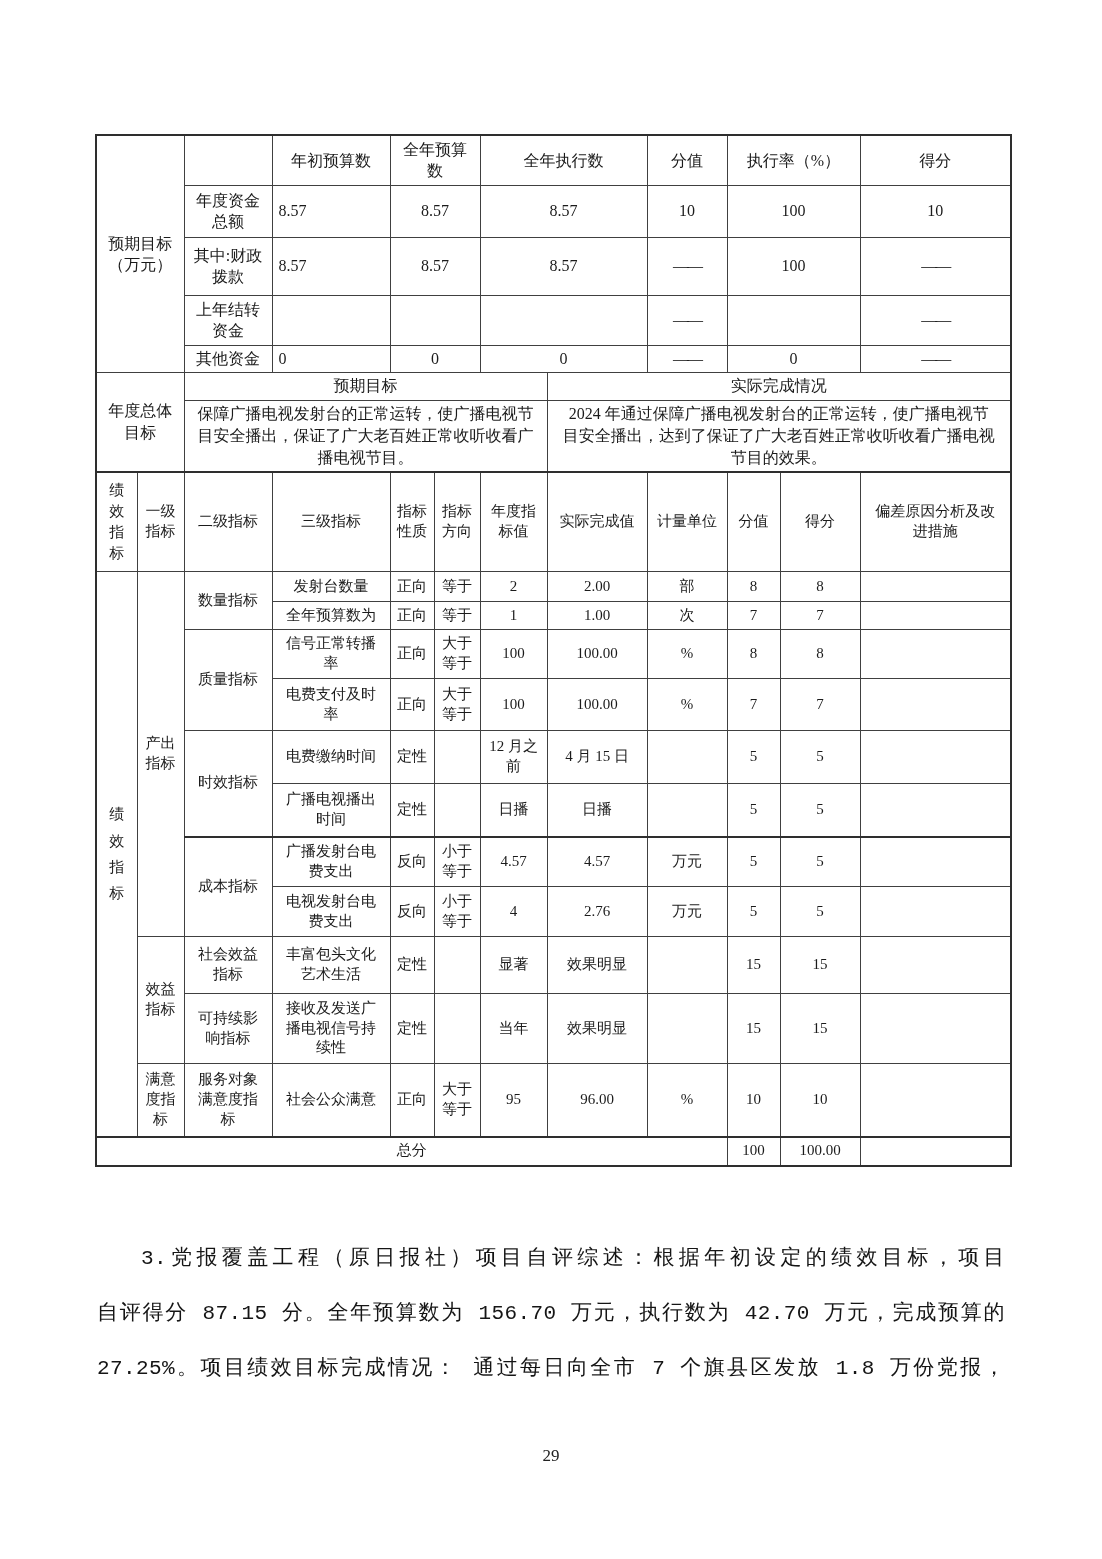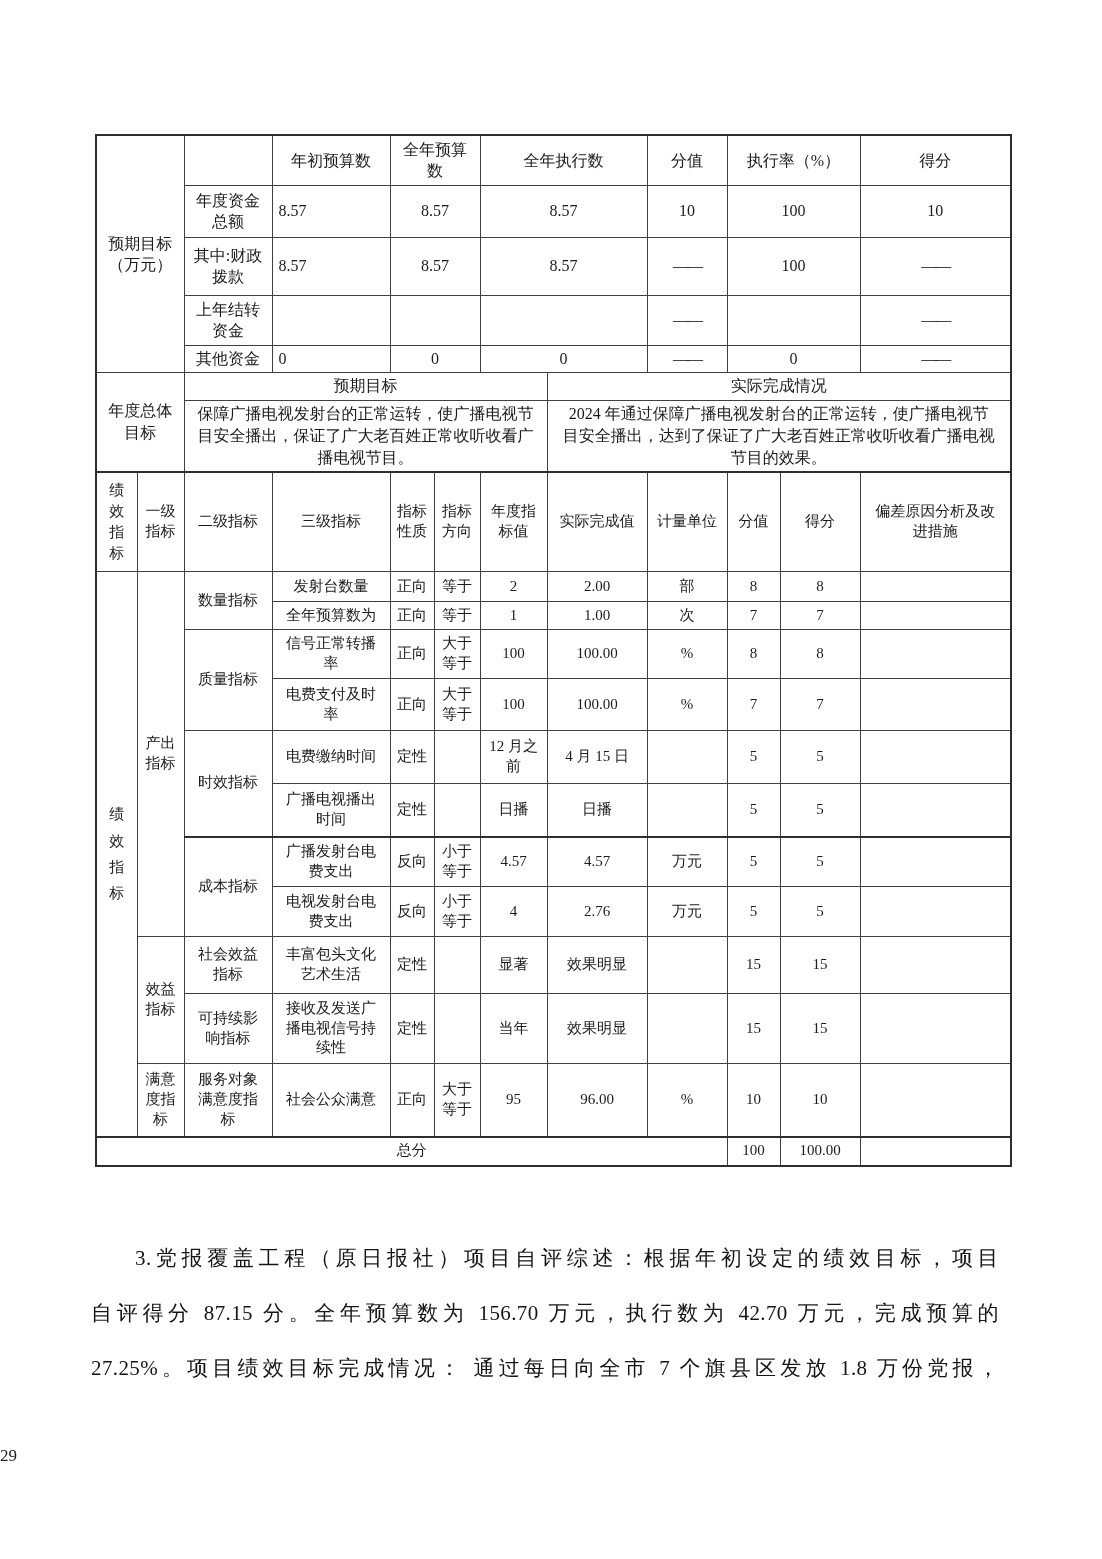--- a/index.html
+++ b/index.html
@@ -25,33 +25,33 @@
     overflow:hidden;
   }
   tr.top td{font-size:16px;}
   td.al{text-align:left;padding-left:6px;}
   td.goal{font-size:16px;line-height:22px;padding:2px 5px;margin-top:13px;}
   td.vside{line-height:1.75;font-size:15px;}
   td.corner{line-height:1.4;}
   td.dash{letter-spacing:-2px;}
   tr.tthick td{border-top:2px solid #2e2e2e;}
   .para{
-    position:absolute;left:91px;top:1231px;width:908px;
-    font-size:21px;color:#151515;
+    position:absolute;left:97px;top:1231px;width:908px;
+    font-size:21px;color:#151515;font-family:Liberation Mono, monospace;
   }
   .pline{
     height:55px;line-height:55px;
     text-align:justify;text-align-last:justify;
     letter-spacing:0.4px;
     white-space:nowrap;
   }
   .pline.indent{text-indent:44px;}
   .pagenum{
     position:absolute;left:0;top:1446px;width:1102px;
-    font-size:17px;color:#222;
+    text-align:center;font-size:17px;color:#222;
   }
 </style>
 </head>
 <body>
 
 <div class="sheet">
 
   <div class="tblwrap">
     <table>
       <colgroup>

